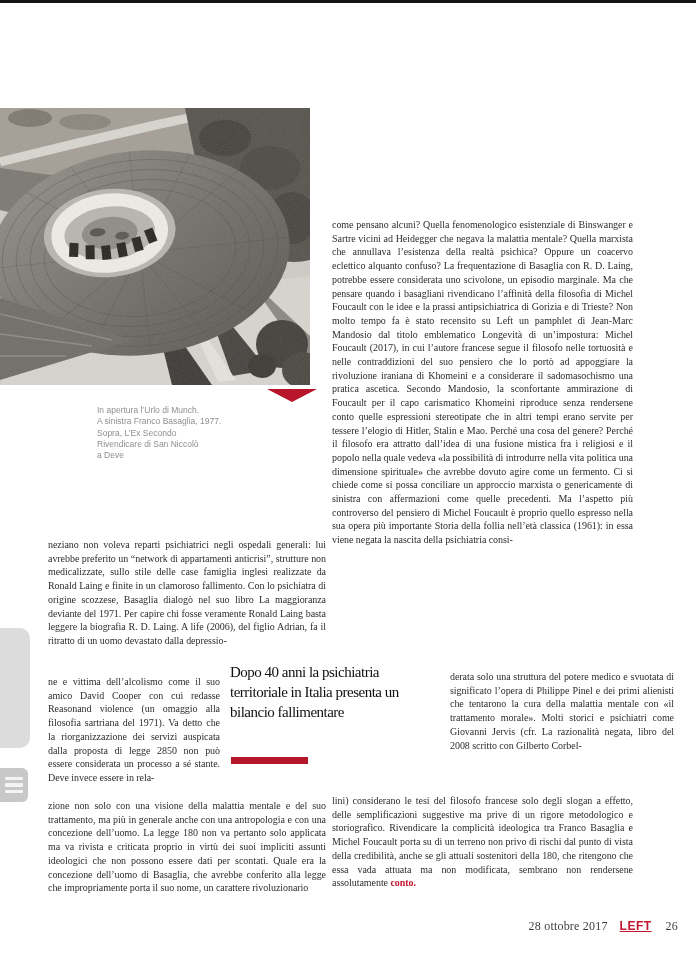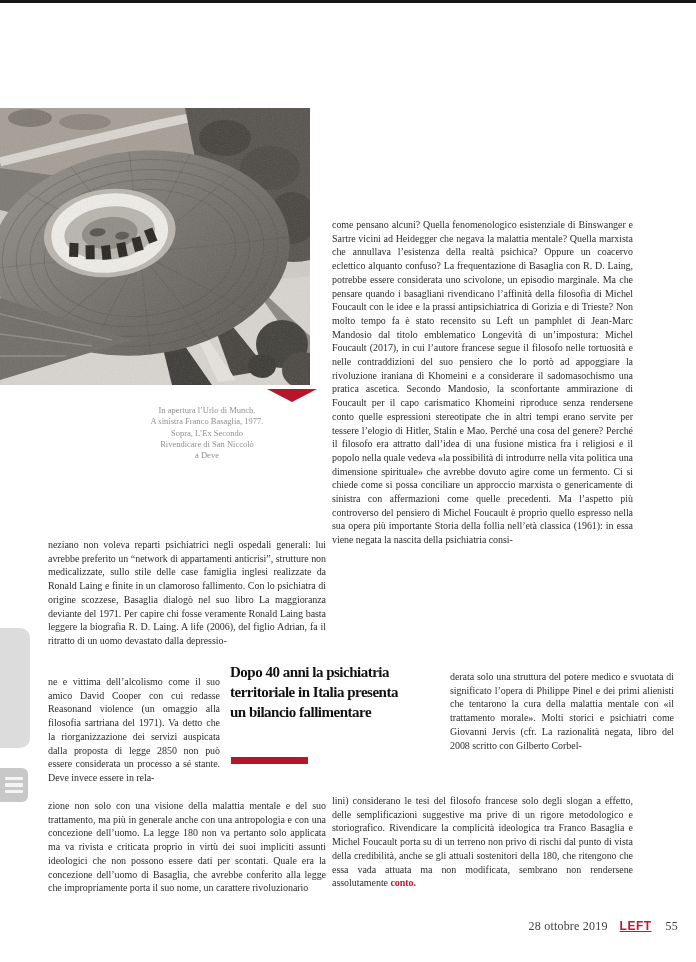--- a/index.html
+++ b/index.html
@@ -7,38 +7,38 @@
   .viewport { position:relative; width:696px; height:962px; background:#ffffff; overflow:hidden; }
 
   .topbar { position:absolute; left:0; top:0; width:696px; height:3px; background:#161616; }
 
   .photo { position:absolute; left:0; top:108px; width:310px; height:277px; overflow:hidden; background:#c9c6c0; }
   .photo svg { display:block; }
 
   .red-triangle { position:absolute; left:267px; top:389px; width:0; height:0;
     border-left:25px solid transparent; border-right:25px solid transparent; border-top:13px solid #b6152a; }
 
-  .caption { position:absolute; top:405px; right:379px; width:220px; text-align:center;
-    font-family:Liberation Serif, serif; font-size:8.5px; line-height:11.3px; color:#8f8f8f; }
+  .caption { position:absolute; top:405px; right:379px; width:220px; text-align:left;
+    font-family:Liberation Sans, sans-serif; font-size:8.5px; line-height:11.3px; color:#8f8f8f; }
 
   .col { position:absolute; color:#2e2d2b; }
   .para { font-size:10px; line-height:13.7px; text-align:justify; -webkit-hyphens:auto; hyphens:auto;
     letter-spacing:-0.05px; overflow:hidden; }
   .col-left { left:48px; top:538px; width:278px; }
   .lb1 { height:137px; }
   .lb2 { width:172px; height:124px; }
   .lb3 { width:278px; }
   .col-right { left:332px; top:218px; width:301px; }
   .rb1 { height:452px; }
   .rb2 { width:224px; margin-left:118px; height:124px; }
   .rb3 { width:301px; overflow:visible; }
   .endword { color:#c2182f; font-weight:bold; }
 
   .pullquote { position:absolute; left:230px; top:662px; width:184px;
-    font-size:15px; line-height:20px; font-weight:bold; letter-spacing:-0.5px; color:#101010; }
+    font-size:15px; line-height:20px; font-weight:normal; letter-spacing:-0.5px; color:#101010; }
   .pullquote-rule { position:absolute; left:231px; top:757px; width:77px; height:7px; background:#b6152a; }
 
   .footer { position:absolute; top:919px; right:18px; font-size:12px; color:#3f3e3c; letter-spacing:0.2px; }
   .footer .brand { font-family:"Liberation Sans", sans-serif; font-weight:bold; color:#c2182f;
     margin:0 14px 0 12px; letter-spacing:0.5px;text-decoration:underline; }
 
   .side-tab { position:absolute; left:0; top:628px; width:30px; height:120px; background:#dcdcdc;
     border:none; border-radius:0 10px 10px 0; cursor:pointer; }
   .menu-btn { position:absolute; left:0; top:768px; width:28px; height:34px; background:#c8c8c8;
     border:none; border-radius:0 6px 6px 0; cursor:pointer;
@@ -137,21 +137,21 @@
   <div class="pullquote">Dopo 40 anni la psichiatria territoriale in Italia presenta un bilancio fallimentare</div>
   <div class="pullquote-rule"></div>
 
   <div class="col col-right">
     <div class="para rb1">come pensano alcuni? Quella fenomenologico esistenziale di Binswanger e Sartre vicini ad Heidegger che negava la malattia mentale? Quella marxista che annullava l’esistenza della realtà psichica? Oppure un coacervo eclettico alquanto confuso? La frequentazione di Basaglia con R. D. Laing, potrebbe essere considerata uno scivolone, un episodio marginale. Ma che pensare quando i basagliani rivendicano l’affinità della filosofia di Michel Foucault con le idee e la prassi antipsichiatrica di Gorizia e di Trieste? Non molto tempo fa è stato recensito su Left un pamphlet di Jean-Marc Mandosio dal titolo emblematico Longevità di un’impostura: Michel Foucault (2017), in cui l’autore francese segue il filosofo nelle tortuosità e nelle contraddizioni del suo pensiero che lo portò ad appoggiare la rivoluzione iraniana di Khomeini e a considerare il sadomasochismo una pratica ascetica. Secondo Mandosio, la sconfortante ammirazione di Foucault per il capo carismatico Khomeini riproduce senza rendersene conto quelle espressioni stereotipate che in altri tempi erano servite per tessere l’elogio di Hitler, Stalin e Mao. Perché una cosa del genere? Perché il filosofo era attratto dall’idea di una fusione mistica fra i religiosi e il popolo nella quale vedeva «la possibilità di introdurre nella vita politica una dimensione spirituale» che avrebbe dovuto agire come un fermento. Ci si chiede come si possa conciliare un approccio marxista o genericamente di sinistra con affermazioni come quelle precedenti. Ma l’aspetto più controverso del pensiero di Michel Foucault è proprio quello espresso nella sua opera più importante Storia della follia nell’età classica (1961): in essa viene negata la nascita della psichiatria consi-</div>
     <div class="para rb2">derata solo una struttura del potere medico e svuotata di significato l’opera di Philippe Pinel e dei primi alienisti che tentarono la cura della malattia mentale con «il trattamento morale». Molti storici e psichiatri come Giovanni Jervis (cfr. La razionalità negata, libro del 2008 scritto con Gilberto Corbel-</div>
     <div class="para rb3"><span>lini) considerano le tesi del filosofo francese solo degli slogan a effetto, delle semplificazioni suggestive ma prive di un rigore metodologico e storiografico. Rivendicare la complicità ideologica tra Franco Basaglia e Michel Foucault porta su di un terreno non privo di rischi dal punto di vista della credibilità, anche se gli attuali sostenitori della 180, che ritengono che essa vada attuata ma non modificata, sembrano non rendersene assolutamente</span> <span class="endword">conto.</span></div>
   </div>
 
   <div class="footer">
-    <span>28 ottobre 2019</span><span class="brand">LEFT</span><span>55</span>
+    <span>28 ottobre 2017</span><span class="brand">LEFT</span><span>26</span>
   </div>
 
   <button class="side-tab" aria-label="side tab"></button>
 
   <button class="menu-btn" aria-label="menu">
     <span class="bar"></span>
     <span class="bar"></span>
     <span class="bar"></span>
   </button>
 

